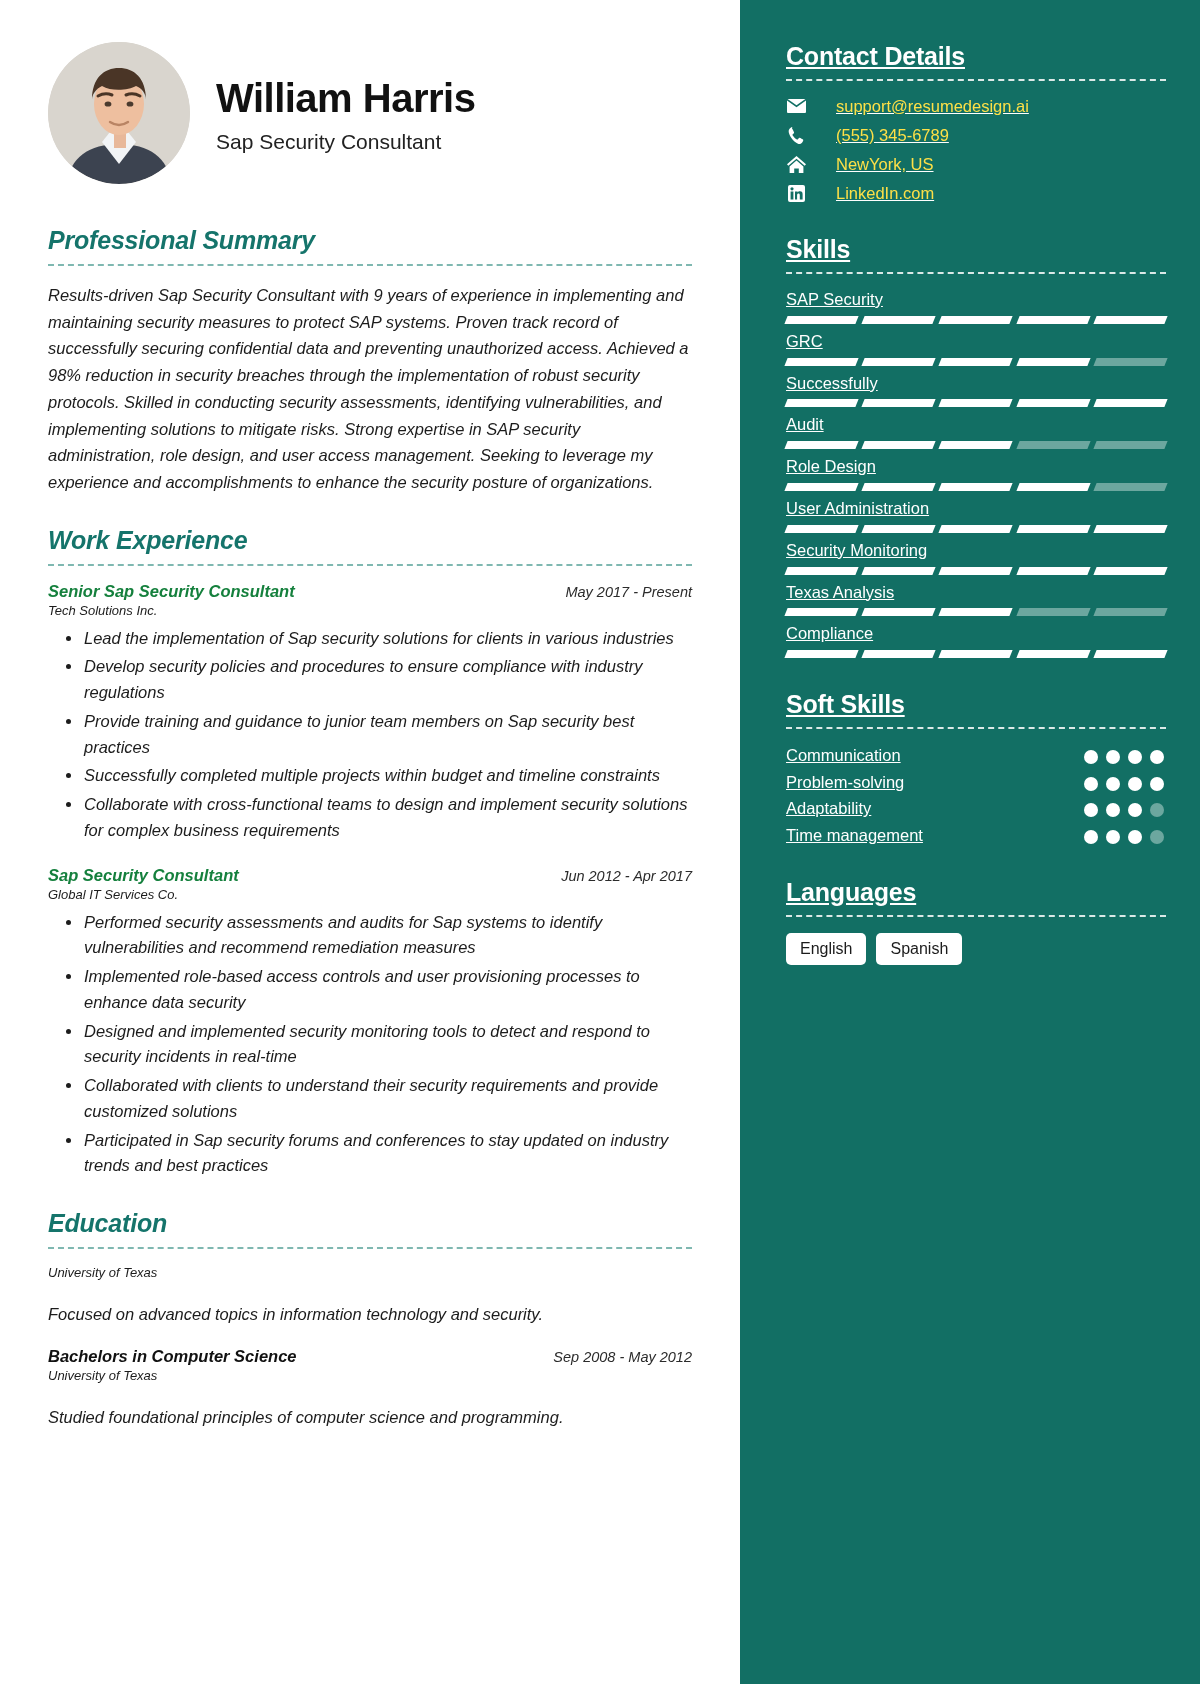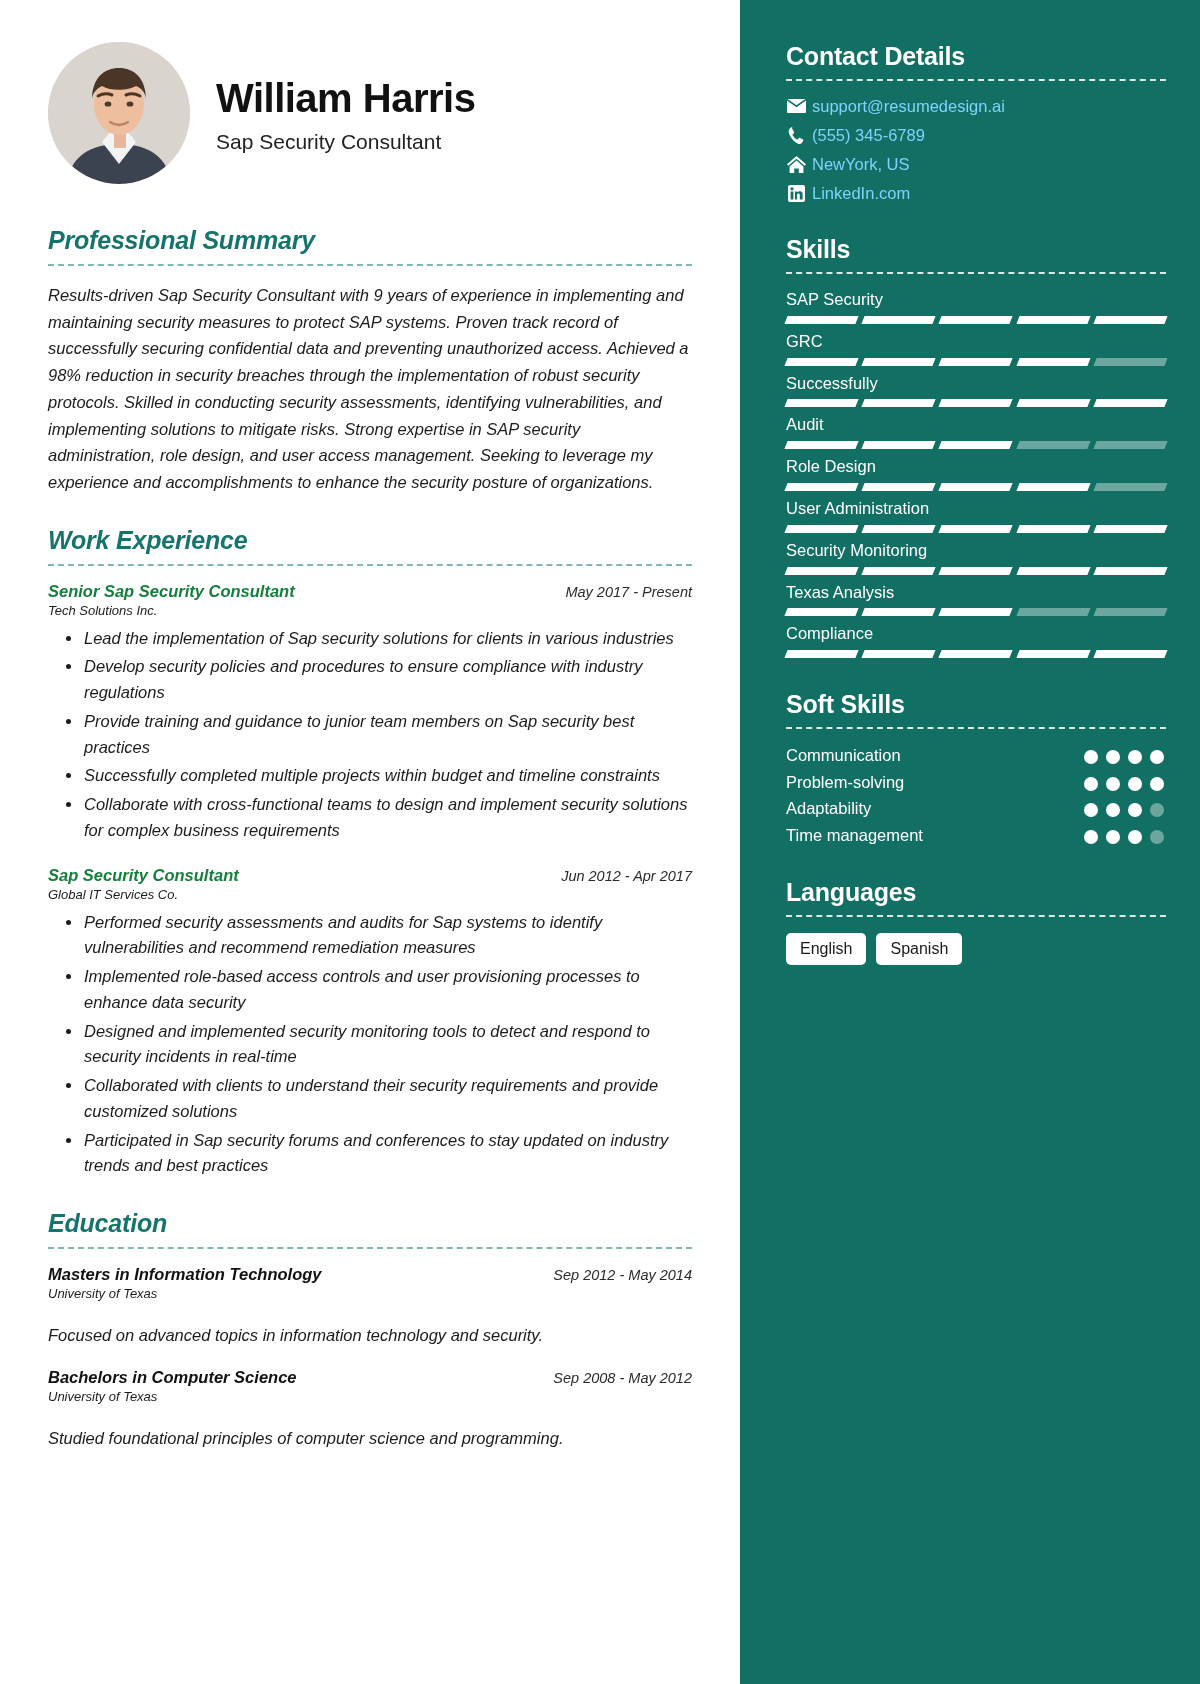--- a/index.html
+++ b/index.html
@@ -151,30 +151,30 @@
     color: #ffffff;
     letter-spacing: -0.2px;
     margin-bottom: 8px;
   }
   .side-rule {
     border: 0;
     border-top: 2px dashed #ffffff;
     opacity: 0.85;
     margin-bottom: 16px;
   }
-  .side-section { margin-bottom: 32px; }
+  .side-section { margin-bottom: 32px; text-decoration: underline; }
 
   .contact-list { list-style: none; }
   .contact-item {
     display: flex;
     align-items: center;
-    gap: 6px;
+    gap: 30px;
     margin-bottom: 10px;
     font-size: 16.5px;
-    color: #7dd3fc;
+    color: #fde047;
   }
   .c-icon {
     width: 20px;
     flex: 0 0 20px;
     display: flex;
     align-items: center;
     justify-content: center;
   }
   .c-icon svg { display: block; fill: #ffffff; }
 
@@ -312,24 +312,20 @@
             </ul>
           </div>
         </div>
     </div>
 
     <div class="section">
       <div class="section-title">Education</div>
       <hr class="dash-rule">
       <div id="education-list">
           <div class="edu-entry">
-            <div class="edu-head">
-              <div class="edu-degree">Masters in Information Technology</div>
-              <div class="edu-date">Sep 2012 - May 2014</div>
-            </div>
             <div class="edu-school">University of Texas</div>
             <div class="edu-desc">Focused on advanced topics in information technology and security.</div>
           </div>
           <div class="edu-entry">
             <div class="edu-head">
               <div class="edu-degree">Bachelors in Computer Science</div>
               <div class="edu-date">Sep 2008 - May 2012</div>
             </div>
             <div class="edu-school">University of Texas</div>
             <div class="edu-desc">Studied foundational principles of computer science and programming.</div>

